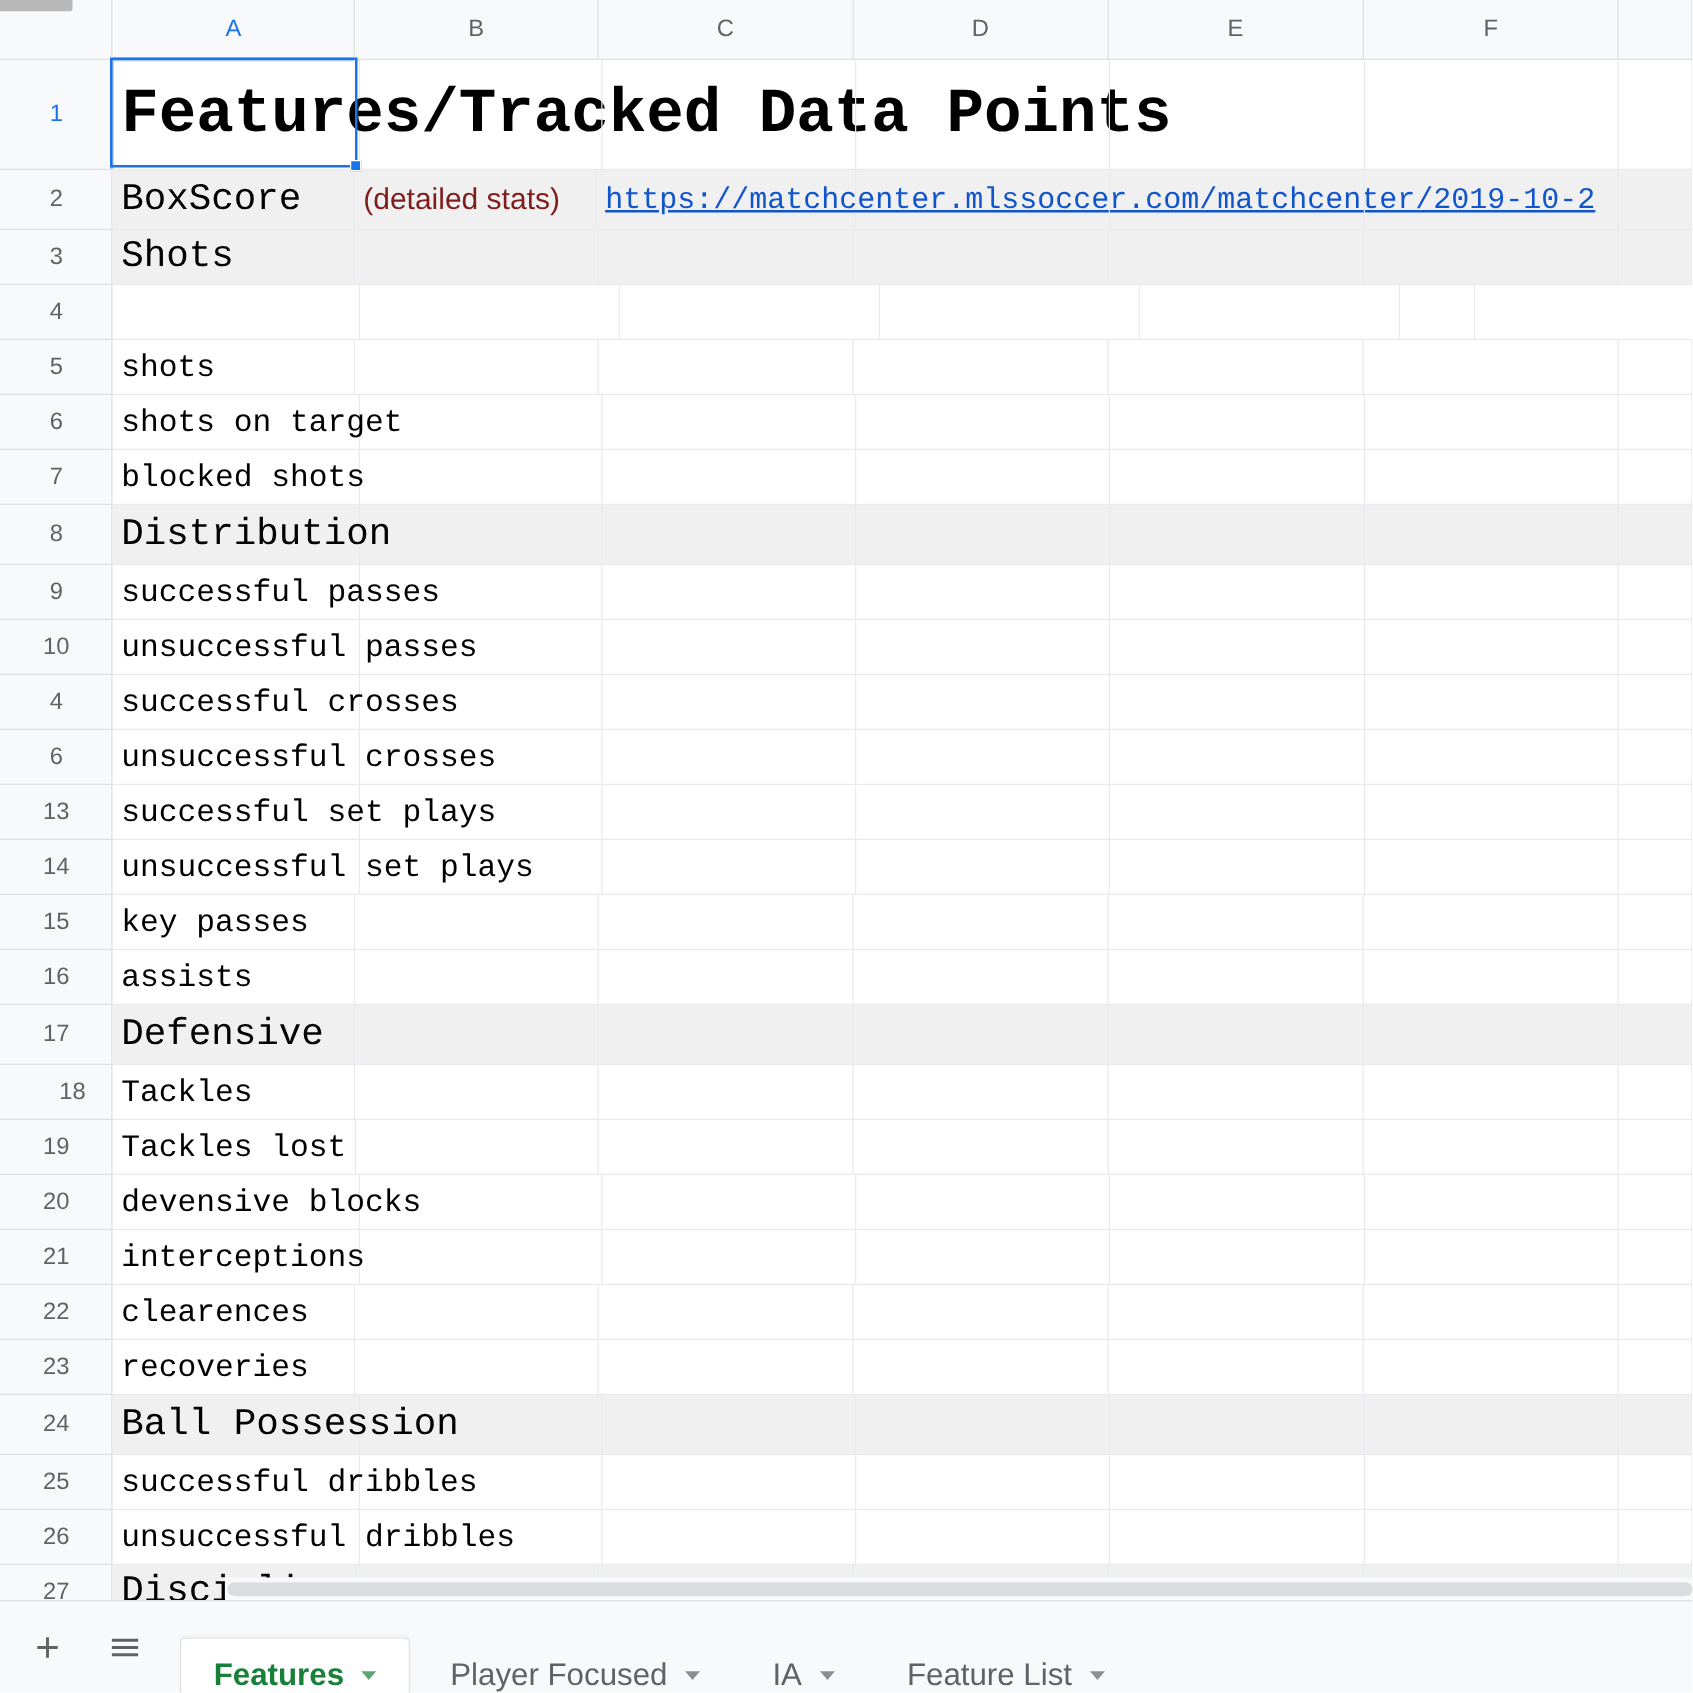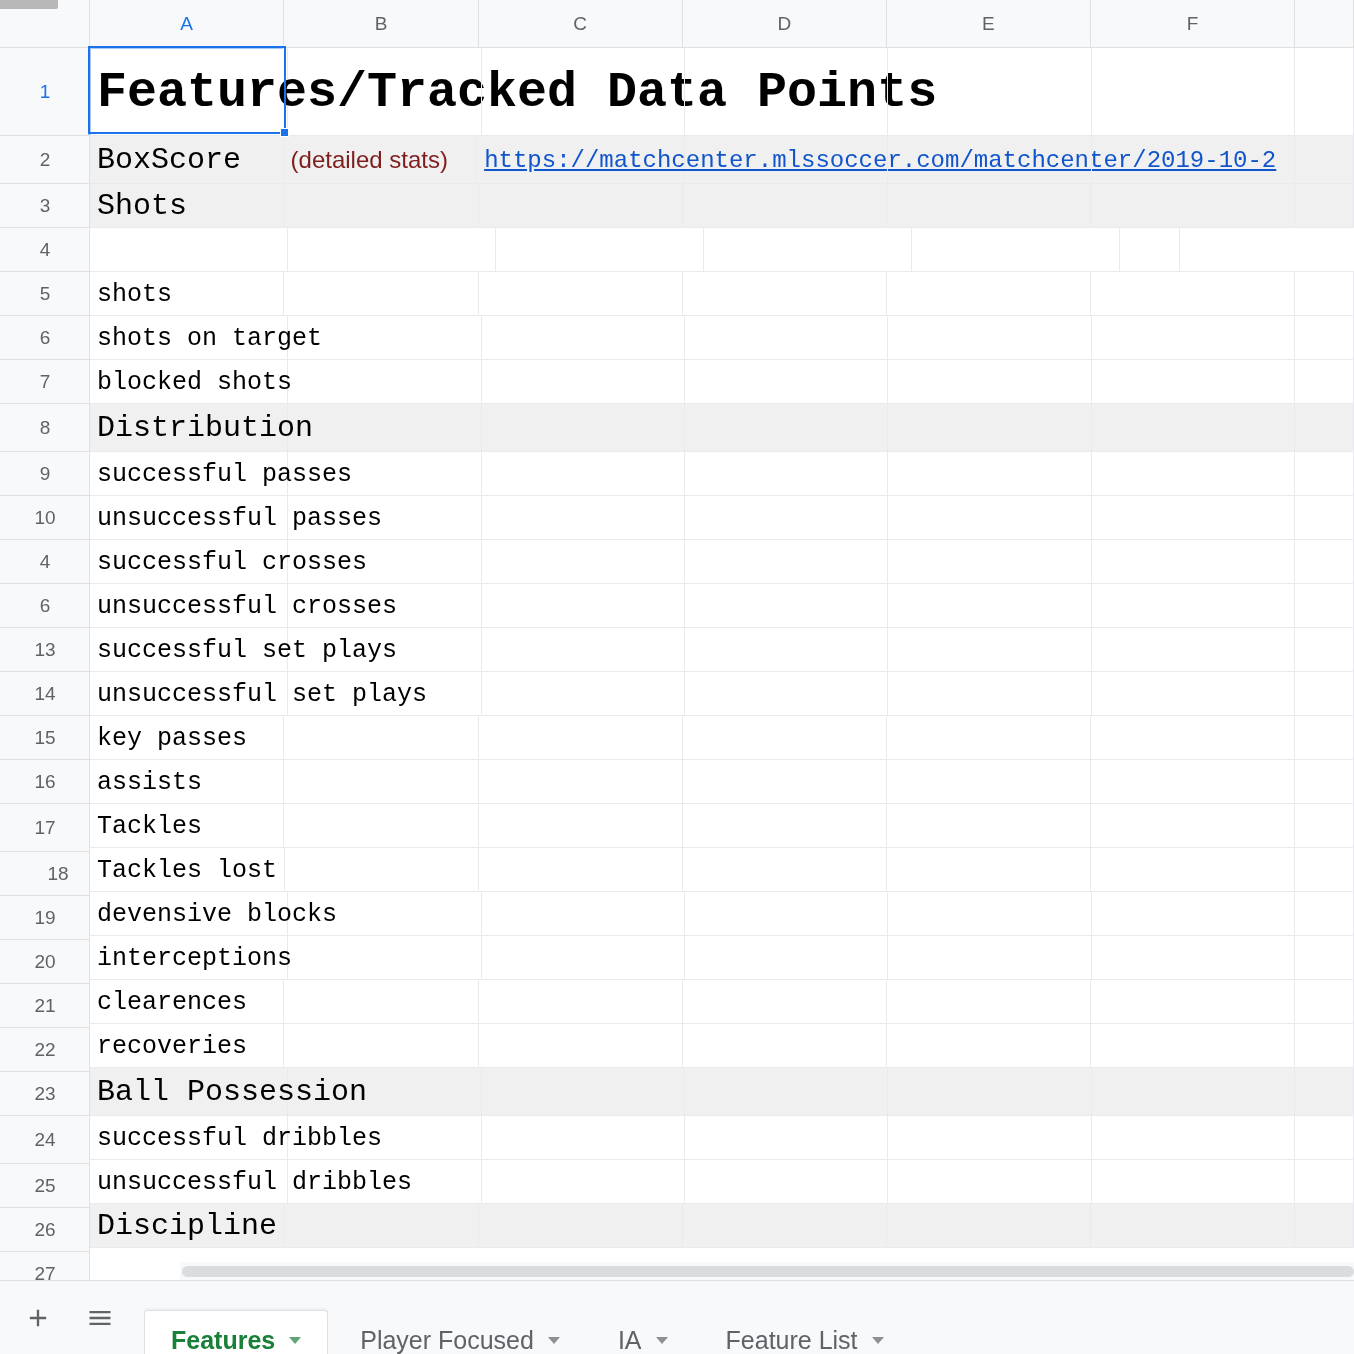--- a/index.html
+++ b/index.html
@@ -233,20 +233,29 @@
         </div>
         <div class="row " style="height: 44px;">
           <div class="cell" style="width: 198px; height: 44px;">assists</div>
           <div class="cell" style="width: 198px; height: 44px;"></div>
           <div class="cell" style="width: 208px; height: 44px;"></div>
           <div class="cell" style="width: 208px; height: 44px;"></div>
           <div class="cell" style="width: 208px; height: 44px;"></div>
           <div class="cell" style="width: 208px; height: 44px;"></div>
           <div class="cell" style="width: 60px; height: 44px;"></div>
         </div>
+        <div class="row section" style="height: 48px;">
+          <div class="cell" style="width: 198px; height: 48px;">Defensive</div>
+          <div class="cell" style="width: 198px; height: 48px;"></div>
+          <div class="cell" style="width: 208px; height: 48px;"></div>
+          <div class="cell" style="width: 208px; height: 48px;"></div>
+          <div class="cell" style="width: 208px; height: 48px;"></div>
+          <div class="cell" style="width: 208px; height: 48px;"></div>
+          <div class="cell" style="width: 60px; height: 48px;"></div>
+        </div>
         <div class="row " style="height: 44px;">
           <div class="cell" style="width: 198px; height: 44px; text-align: center;">Tackles</div>
           <div class="cell" style="width: 198px; height: 44px;"></div>
           <div class="cell" style="width: 208px; height: 44px;"></div>
           <div class="cell" style="width: 208px; height: 44px;"></div>
           <div class="cell" style="width: 208px; height: 44px;"></div>
           <div class="cell" style="width: 208px; height: 44px;"></div>
           <div class="cell" style="width: 60px; height: 44px;"></div>
         </div>
         <div class="row " style="height: 44px;">

